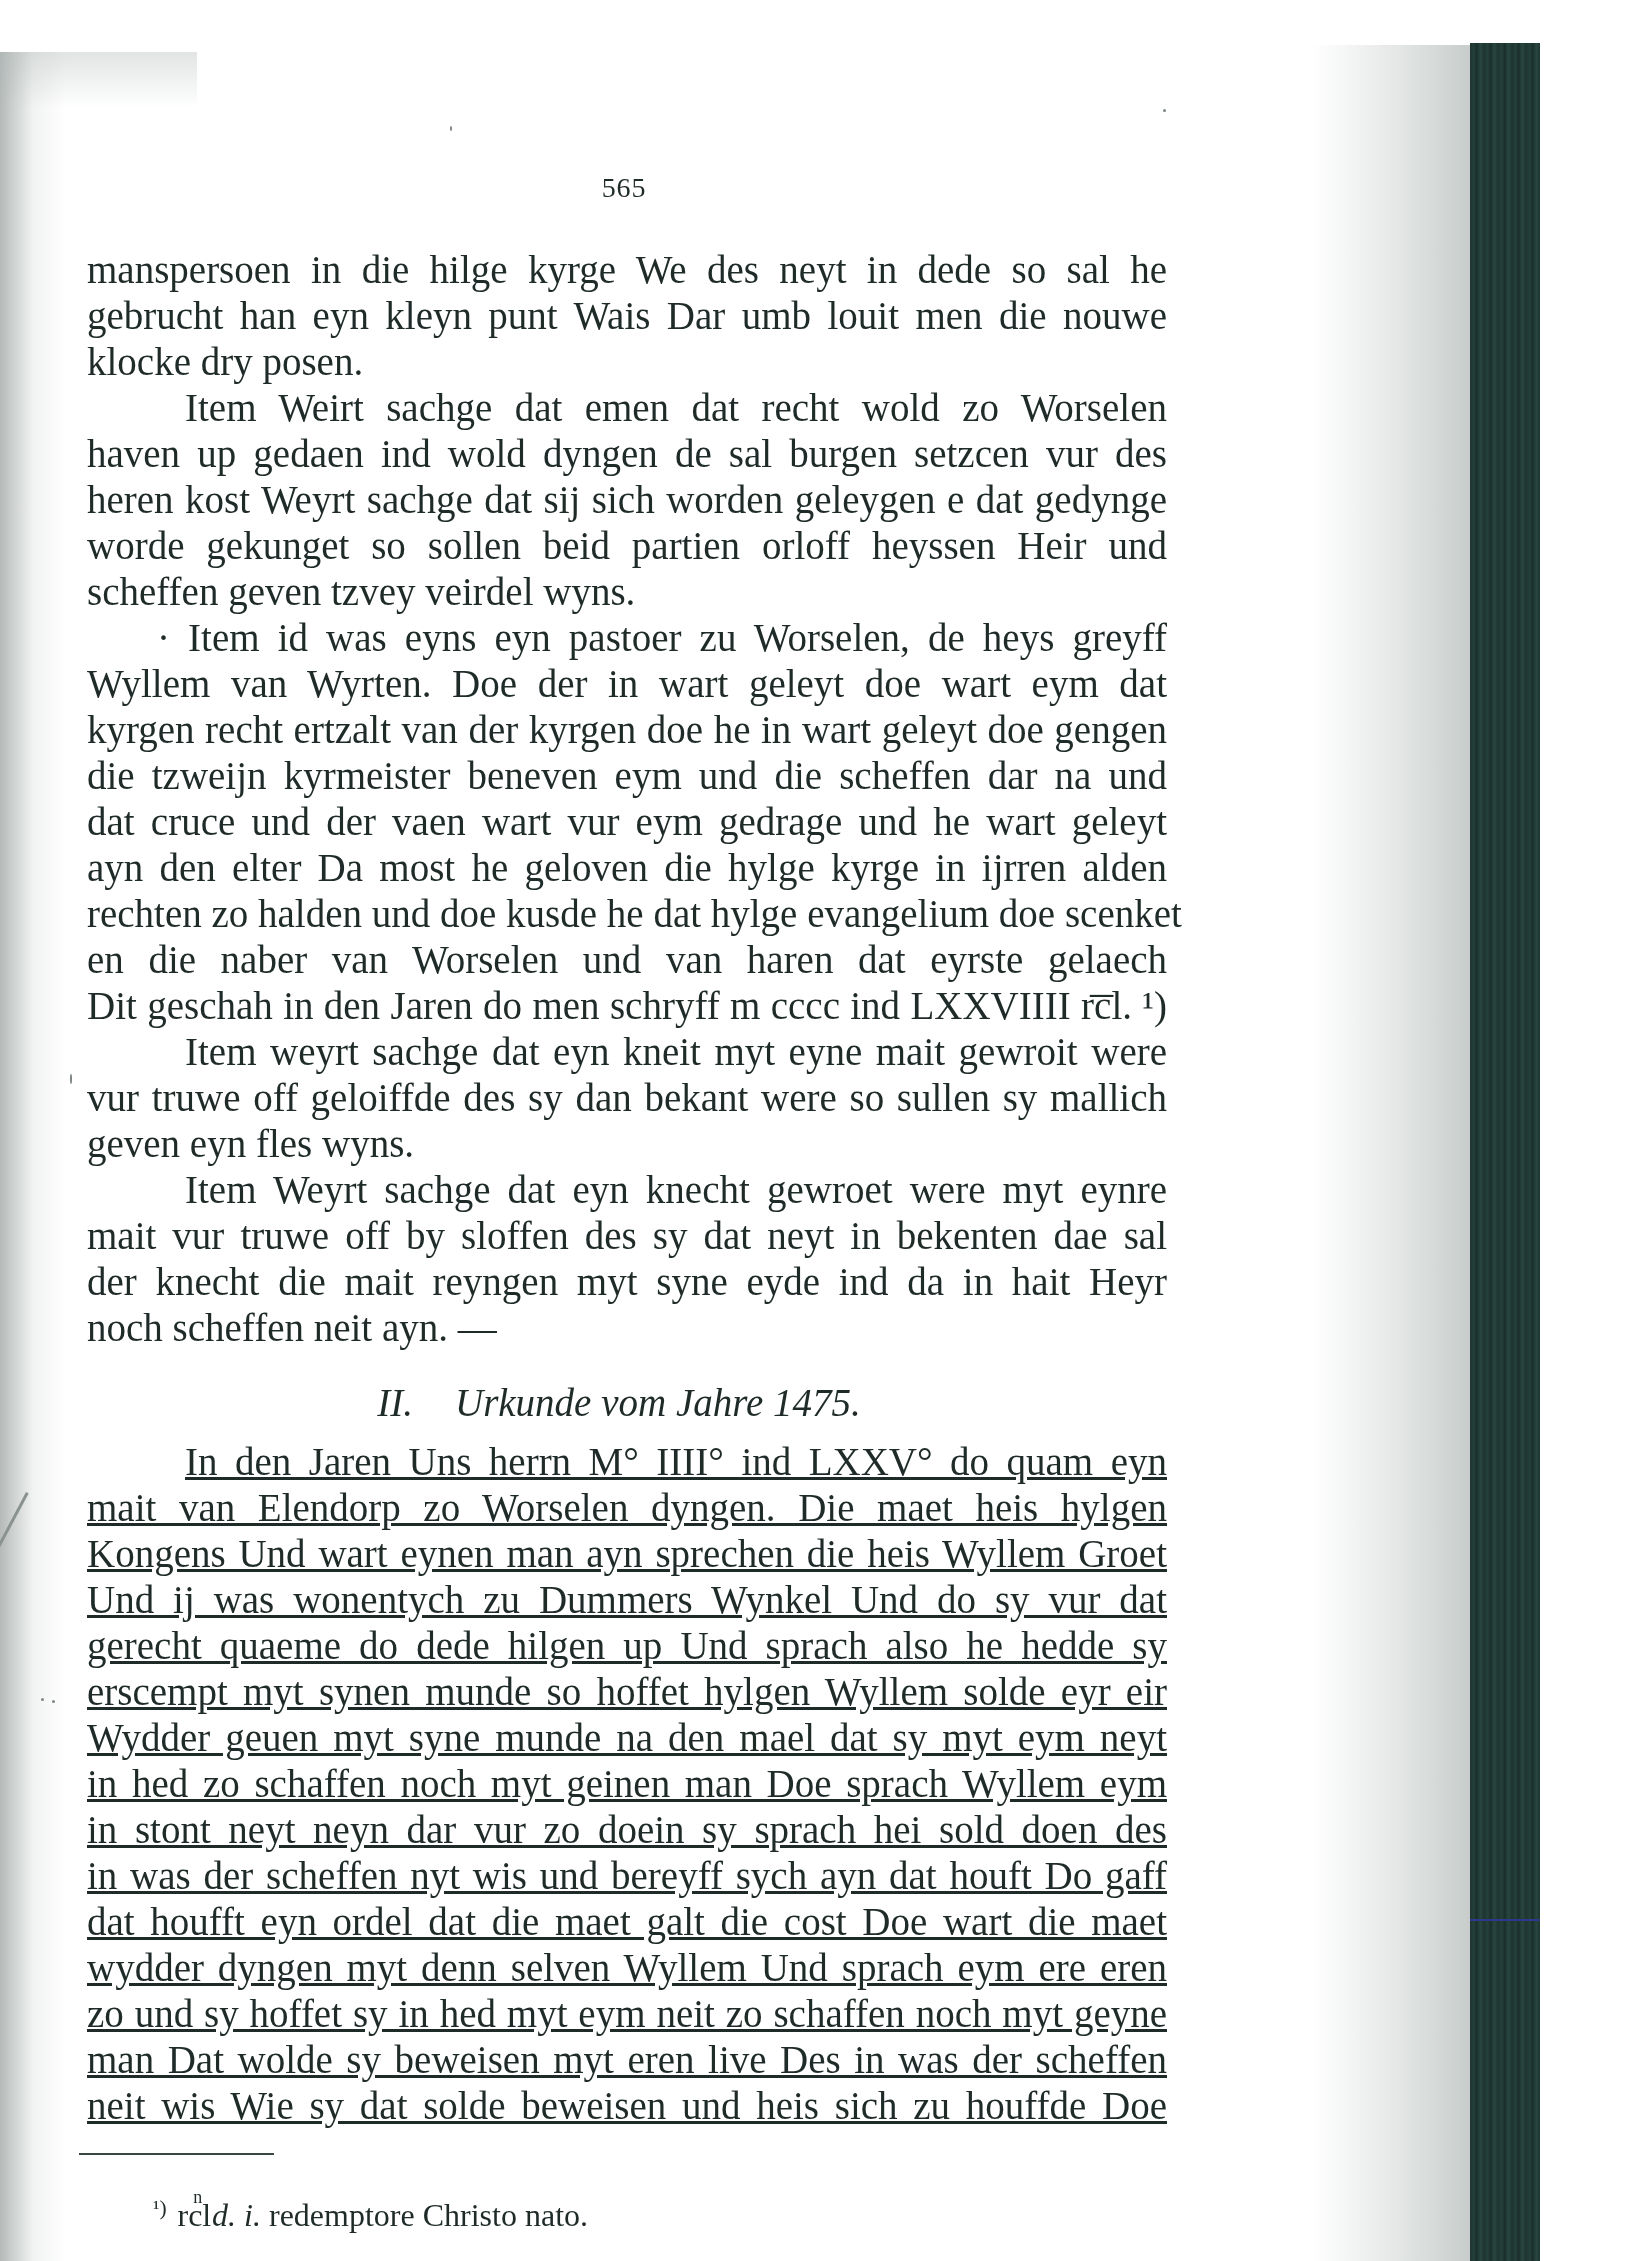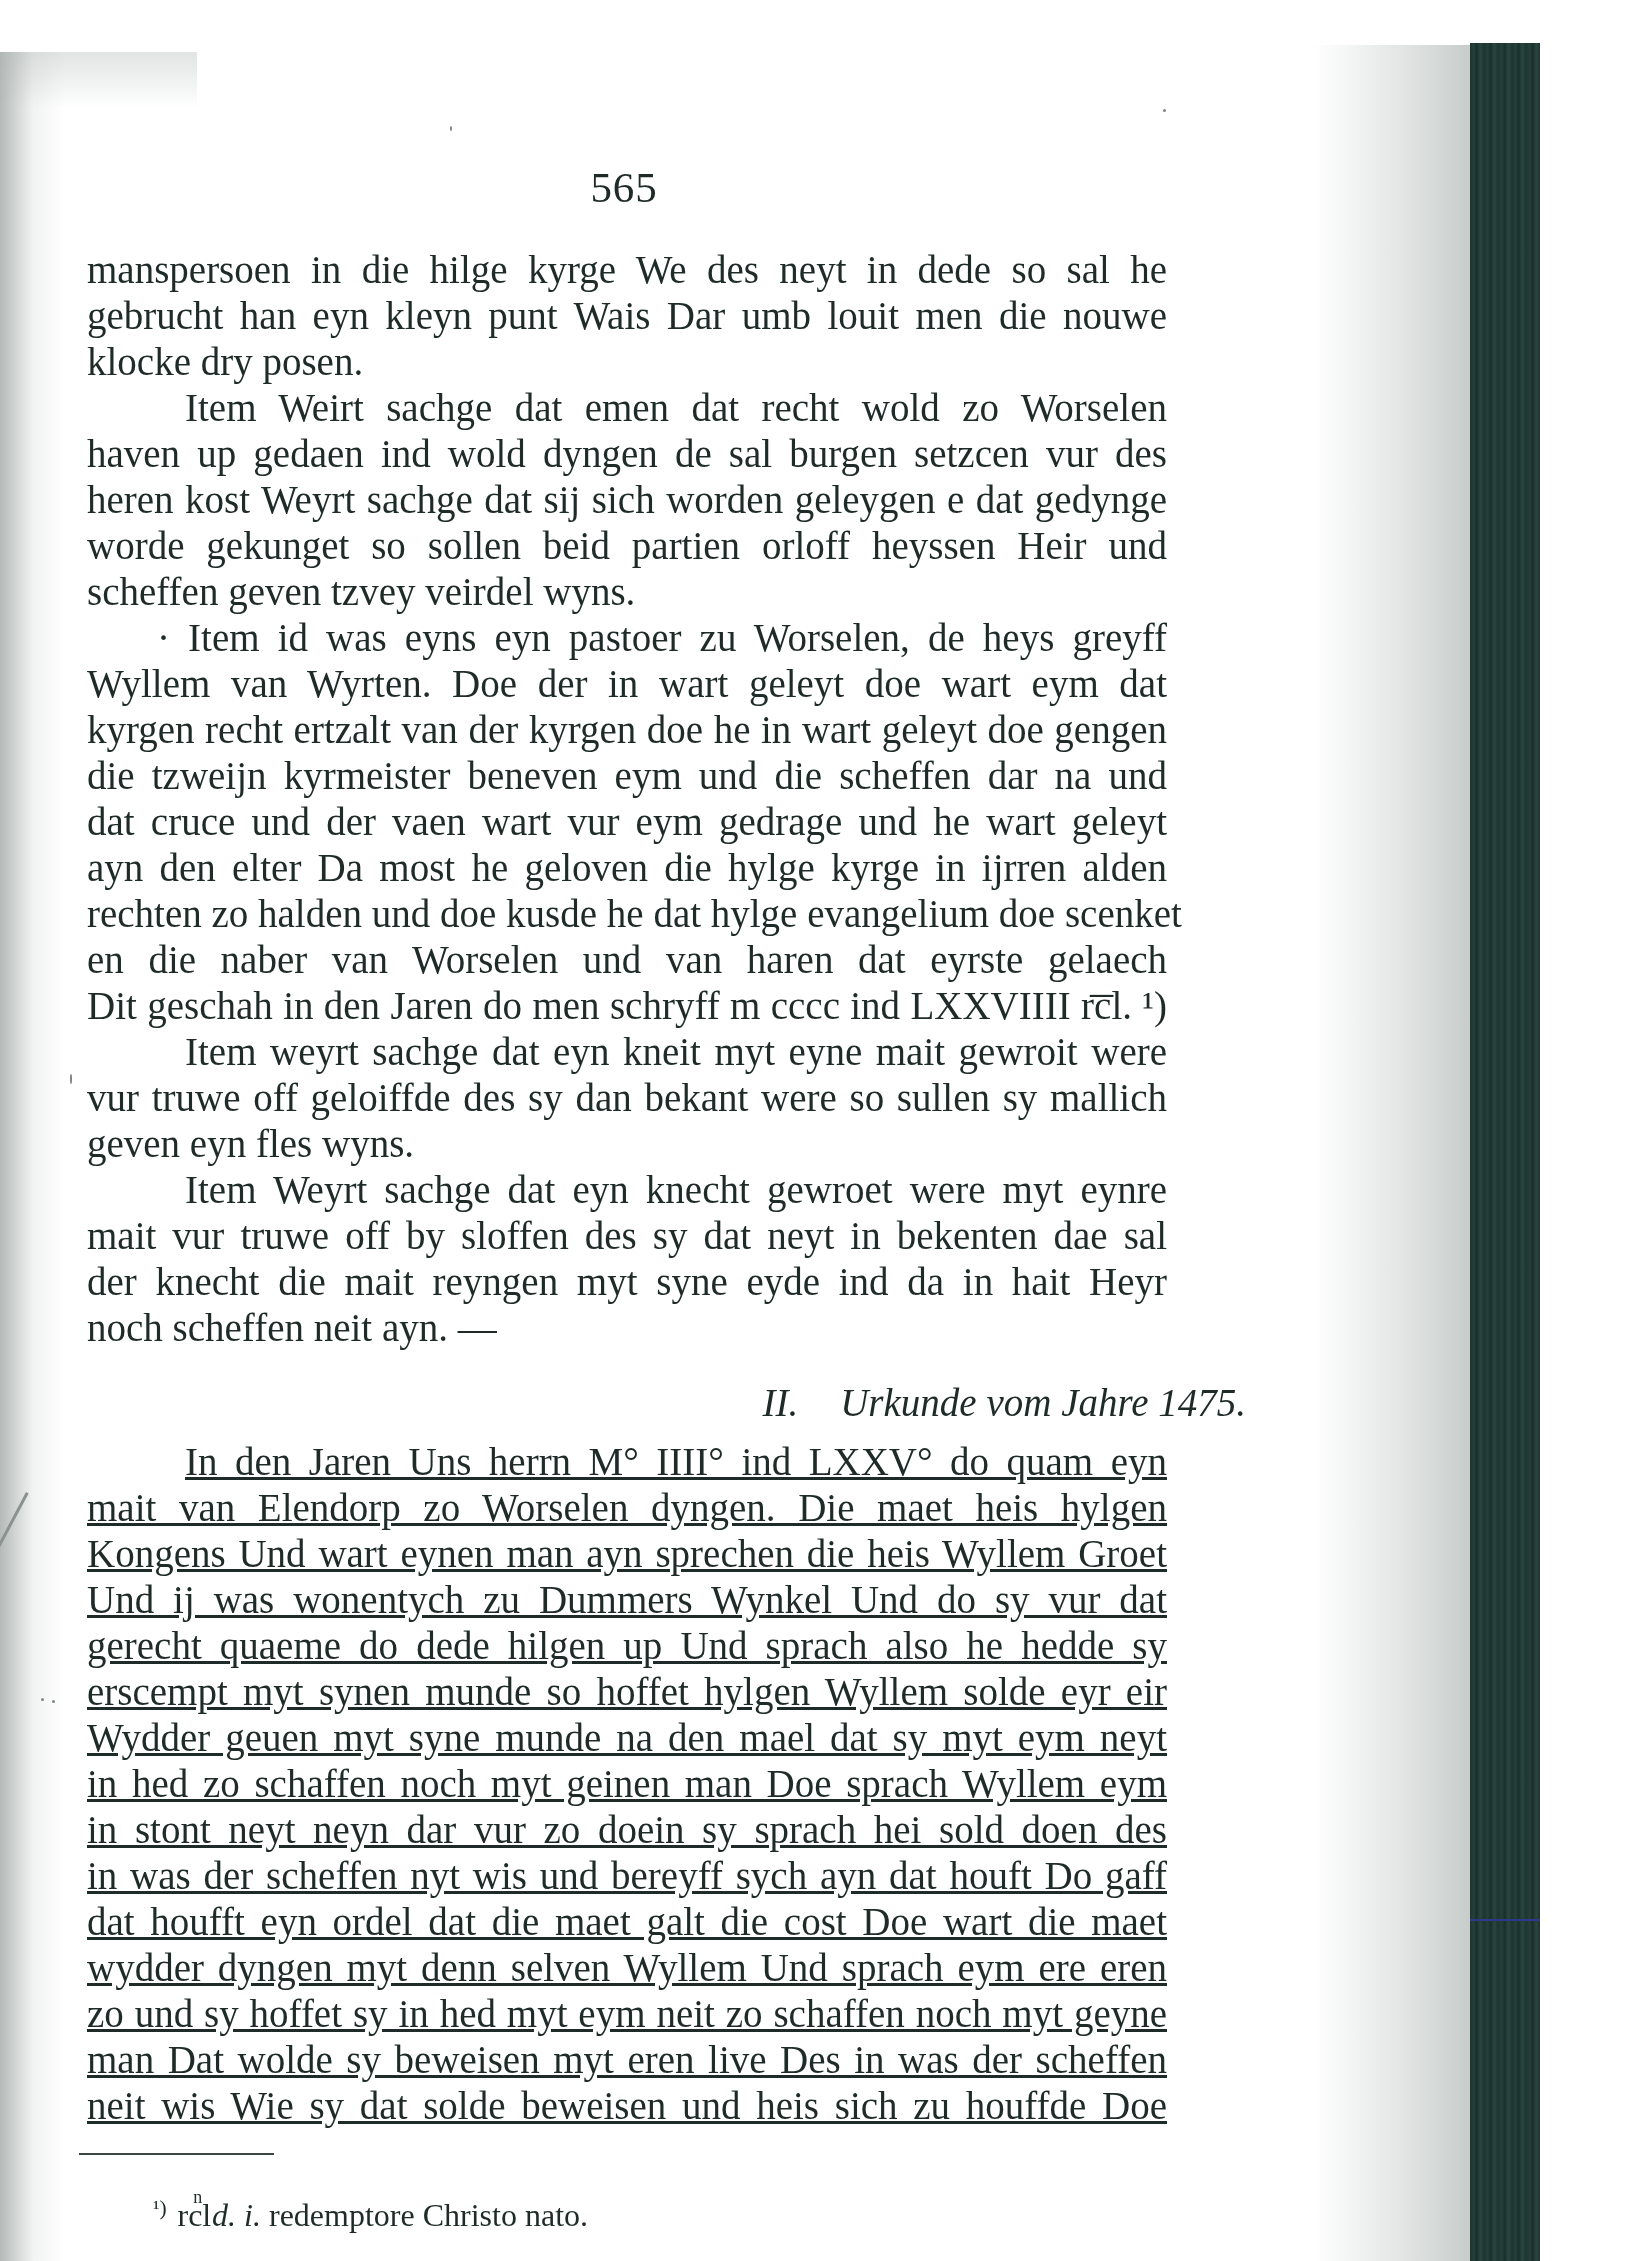--- a/index.html
+++ b/index.html
@@ -23,35 +23,35 @@
   }
   .binding-strip {
     position: absolute; left: 1470px; top: 43px; width: 70px; height: 2218px;
     background: repeating-linear-gradient(to right, #1e3430 0px, #25403a 3.8px, #1a2e2a 6.6px, #2a4640 10.3px, #1e3430 14px);
   }
   .strip-blue-line {
     position: absolute; left: 1470px; top: 1919px; width: 70px; height: 2.3px; background: #2b3a8c;
   }
   .page-number {
     position: absolute; left: 577px; top: 167px; width: 94px; text-align: center;
-    font-size: 43px; line-height: 42px; letter-spacing: 0.9px;
+    font-size: 28px; line-height: 42px; letter-spacing: 0.9px;
   }
   .text-block {
     position: absolute; left: 87px; width: 1080px;
     font-size: 39px; line-height: 46px;
   }
   .line {
     display: block; height: 46px; white-space: nowrap;
     text-align: justify; text-align-last: justify;
   }
   .line.last { text-align-last: left; }
   .line.indent { padding-left: 98px; }
   .block-1 { top: 247px; }
   .section-heading {
-    position: absolute; left: 8px; width: 1238px; top: 1379px; text-align: right;
+    position: absolute; left: 0; width: 1238px; top: 1379px; text-align: center;
     font-size: 39px; line-height: 47px; font-style: italic;
   }
   .heading-num { margin-right: 42px; }
   .block-2 { top: 1439px; text-decoration: underline; }
   .footnote-rule {
     position: absolute; left: 79px; top: 2153px; width: 195px; height: 2.3px; background: #3a4644;
   }
   .footnote {
     position: absolute; left: 153px; top: 2176px; font-size: 32px; line-height: 42px; white-space: nowrap;
   }

